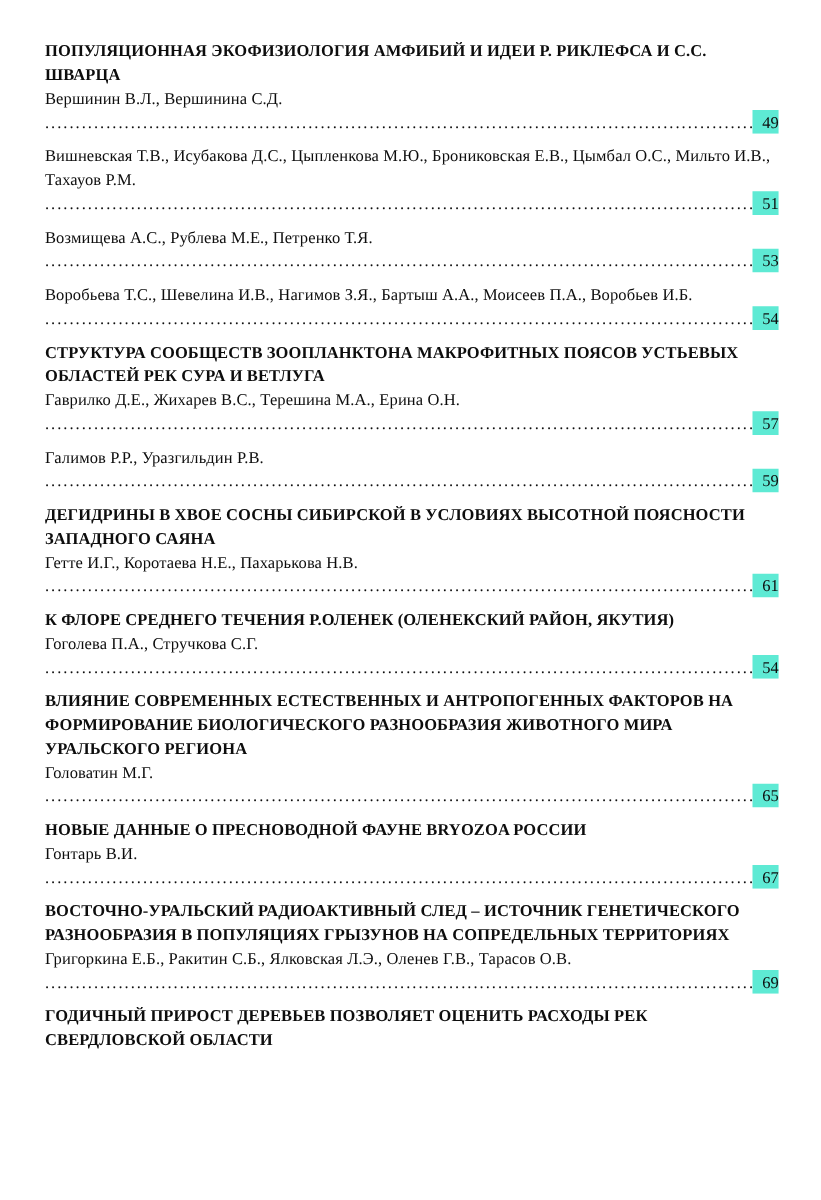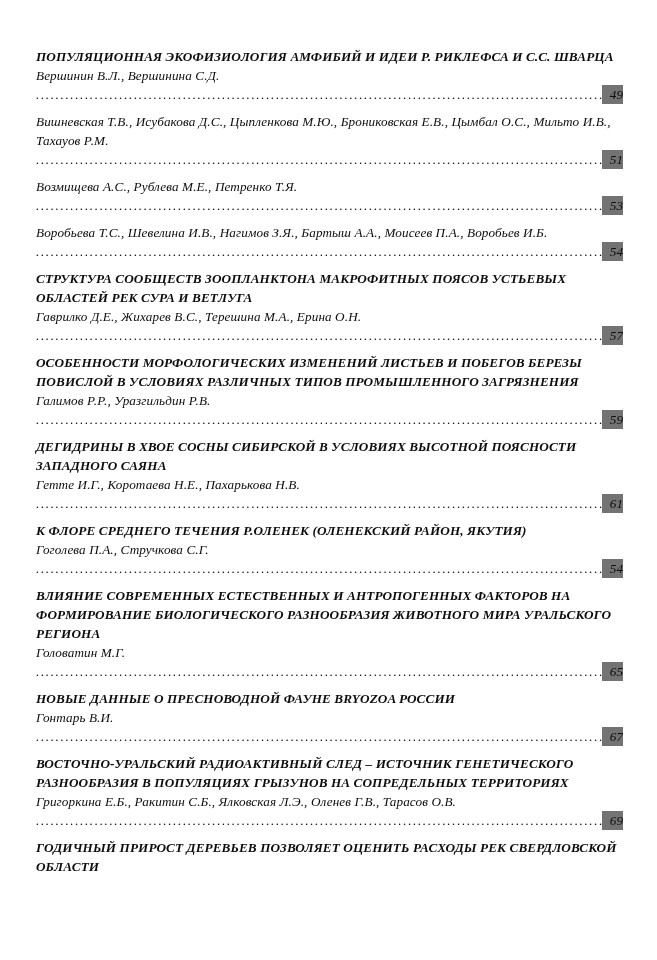--- a/index.html
+++ b/index.html
@@ -7,26 +7,25 @@
     margin: 0;
     padding: 0;
     background: #ffffff;
   }
   .page {
     width: 657px;
     height: 960px;
     box-sizing: border-box;
     margin: 0 auto;
     background: #ffffff;
-    padding: 47px 34px 26px 36px;
+    padding: 31px 34px 26px 36px;
     font-family: "Liberation Serif", serif;
     color: #0d0d0d;
     display: flex;
     flex-direction: column;
-    font-style: italic;
   }
   .toc-list {
     flex: 1 1 auto;
   }
   .entry {
     margin-bottom: 8px;
   }
   .entry-title {
     font-weight: bold;
     font-size: 13.2px;
@@ -44,21 +43,21 @@
     text-align: right;
   }
   .dot-leader {
     white-space: nowrap;
     letter-spacing: 1.6px;
   }
   .page-ref {
     position: absolute;
     right: 0;
     bottom: 0;
-    background: #737373;
+    background: #5eead4;
     padding-left: 8px;
     margin-top: 39px;
   }
 </style>
 </head>
 <body>
 
 <div class="page">
   <div class="toc-list">
   <div class="entry">
@@ -77,21 +76,20 @@
   <div class="entry">
     <div class="entry-row"><span class="authors">Воробьева Т.С., Шевелина И.В., Нагимов З.Я., Бартыш А.А., Моисеев П.А., Воробьев И.Б. </span><span class="dot-leader">............................................................................................................................................................................................................................</span><span class="page-ref">54</span></div>
   </div>
 
   <div class="entry">
     <div class="entry-title"><span>СТРУКТУРА СООБЩЕСТВ ЗООПЛАНКТОНА МАКРОФИТНЫХ ПОЯСОВ УСТЬЕВЫХ ОБЛАСТЕЙ РЕК СУРА И ВЕТЛУГА</span></div>
     <div class="entry-row"><span class="authors">Гаврилко Д.Е., Жихарев В.С., Терешина М.А., Ерина О.Н. </span><span class="dot-leader">............................................................................................................................................................................................................................</span><span class="page-ref">57</span></div>
   </div>
 
   <div class="entry">
-    <div class="entry-title"><span>ОСОБЕННОСТИ МОРФОЛОГИЧЕСКИХ ИЗМЕНЕНИЙ ЛИСТЬЕВ И ПОБЕГОВ БЕРЕЗЫ ПОВИСЛОЙ В УСЛОВИЯХ РАЗЛИЧНЫХ ТИПОВ ПРОМЫШЛЕННОГО ЗАГРЯЗНЕНИЯ</span></div>
     <div class="entry-row"><span class="authors">Галимов Р.Р., Уразгильдин Р.В. </span><span class="dot-leader">............................................................................................................................................................................................................................</span><span class="page-ref">59</span></div>
   </div>
 
   <div class="entry">
     <div class="entry-title"><span>ДЕГИДРИНЫ В ХВОЕ СОСНЫ СИБИРСКОЙ В УСЛОВИЯХ ВЫСОТНОЙ ПОЯСНОСТИ ЗАПАДНОГО САЯНА</span></div>
     <div class="entry-row"><span class="authors">Гетте И.Г., Коротаева Н.Е., Пахарькова Н.В. </span><span class="dot-leader">............................................................................................................................................................................................................................</span><span class="page-ref">61</span></div>
   </div>
 
   <div class="entry">
     <div class="entry-title"><span>К ФЛОРЕ СРЕДНЕГО ТЕЧЕНИЯ Р.ОЛЕНЕК (ОЛЕНЕКСКИЙ РАЙОН, ЯКУТИЯ)</span></div>

